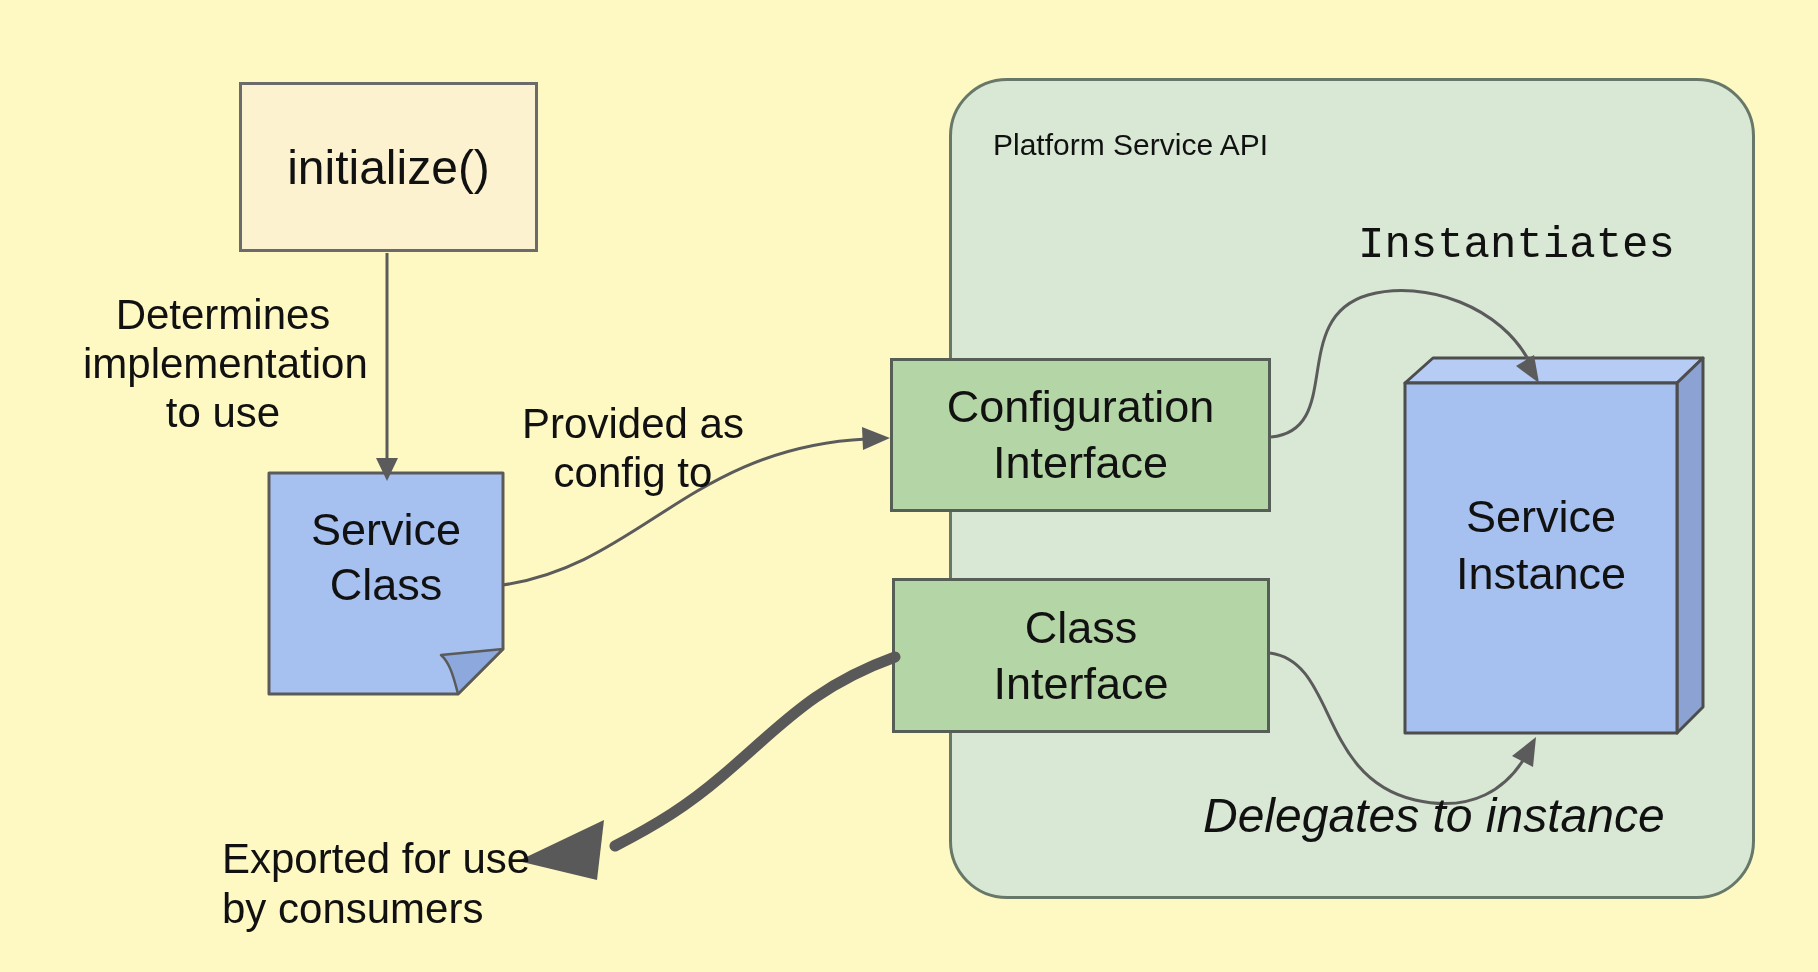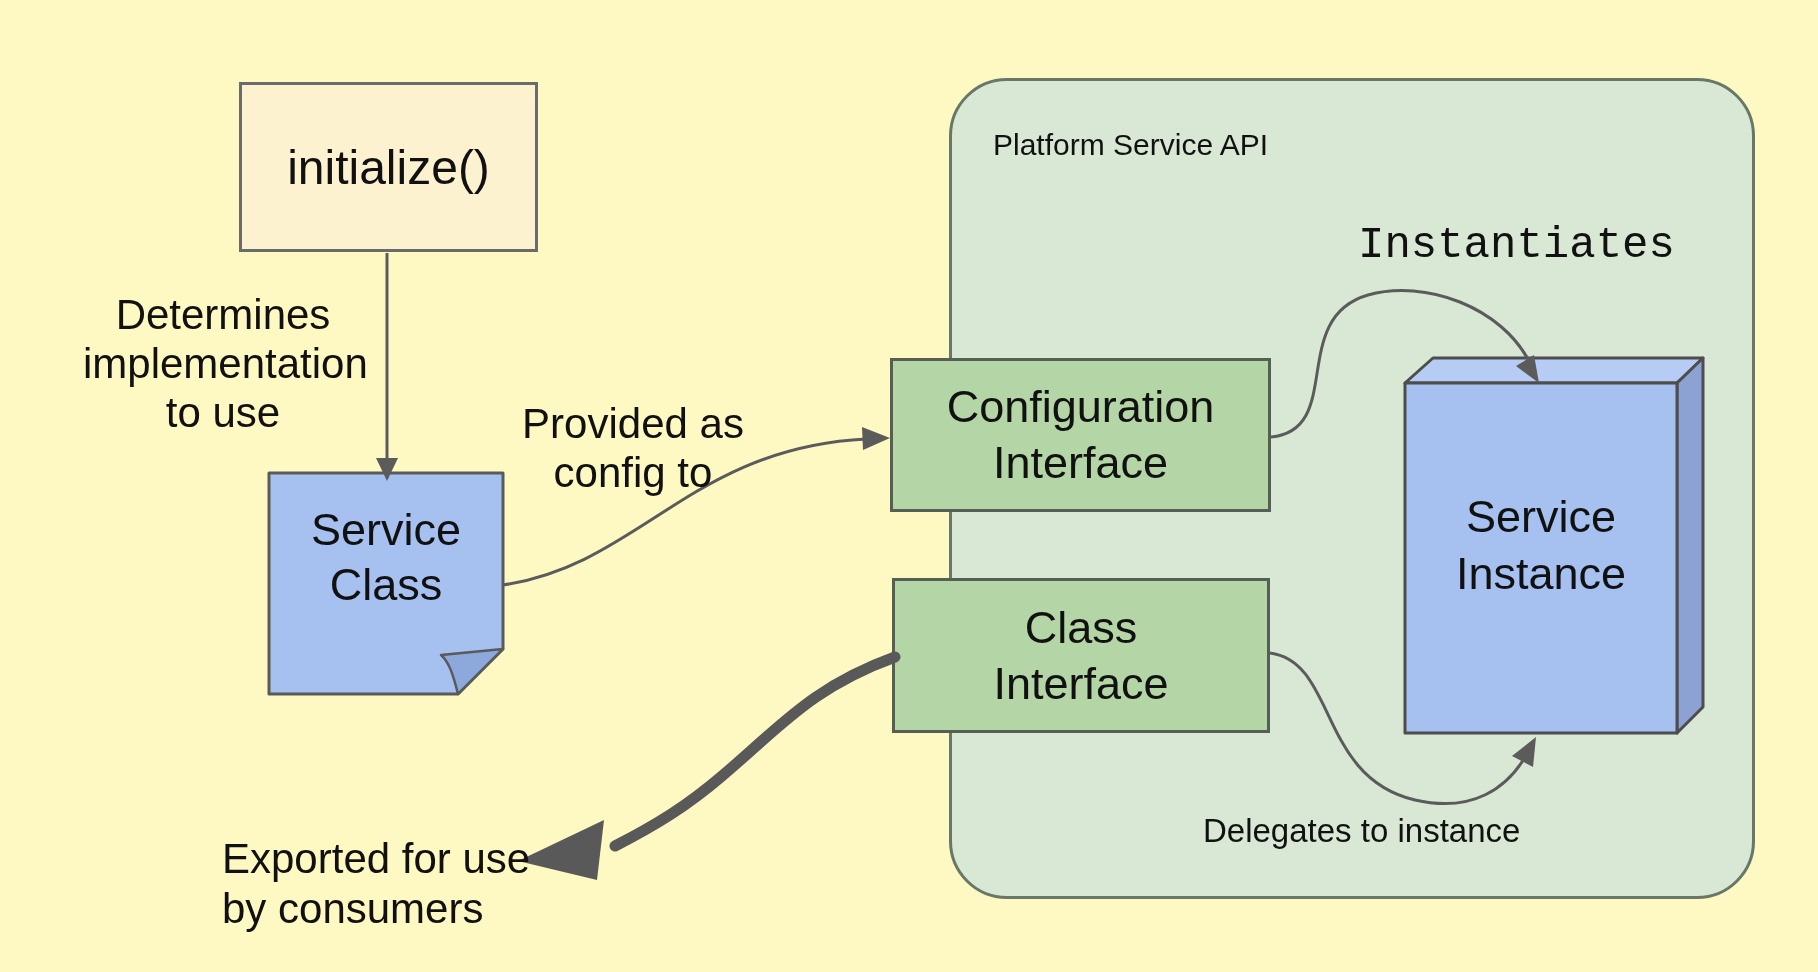--- a/index.html
+++ b/index.html
@@ -33,21 +33,21 @@
   .lbl{z-index:10;white-space:nowrap;}
   .title-lbl{left:993px;top:128px;font-size:30px;}
   .note-lbl{left:269px;top:502px;width:234px;text-align:center;
             font-size:45px;line-height:55px;}
   .cube-lbl{left:1405px;top:488px;width:272px;text-align:center;
             font-size:45px;line-height:57px;}
   .ann{font-size:42px;line-height:49px;}
   .determines-lbl{left:83px;top:290px;width:280px;text-align:center;}
   .provided-lbl{left:483px;top:399px;width:300px;text-align:center;}
   .instantiates-lbl{left:1358px;top:220px;font-size:44px;font-family:Liberation Mono, monospace;}
-  .delegates-lbl{left:1203px;top:812px;font-size:33px;}
+  .delegates-lbl{left:1203px;top:788px;font-size:48px;font-style:italic;}
   .exported-lbl{left:222px;top:786px;line-height:50px;margin-top:48px;}
 </style>
 </head>
 <body>
 
 <div class="canvas">
 
   <div class="abs container-box"></div>
 
   <div class="abs yellow-box">

